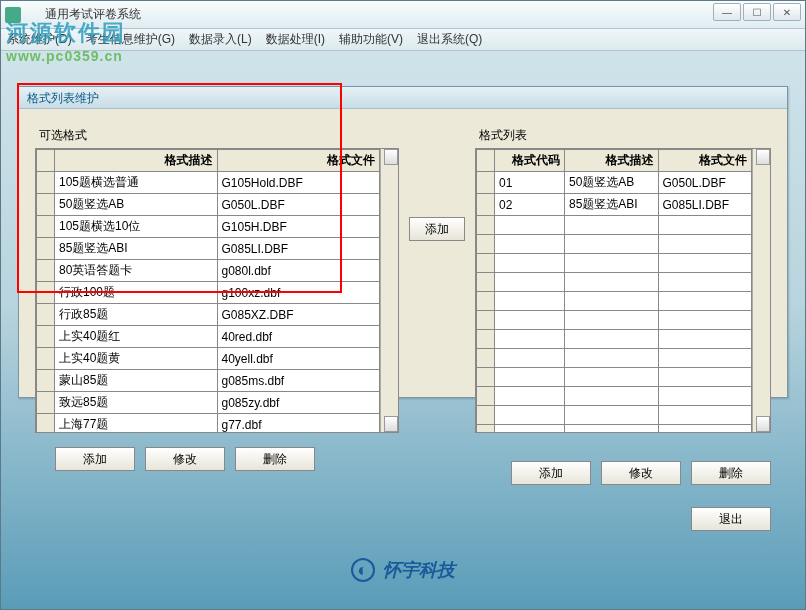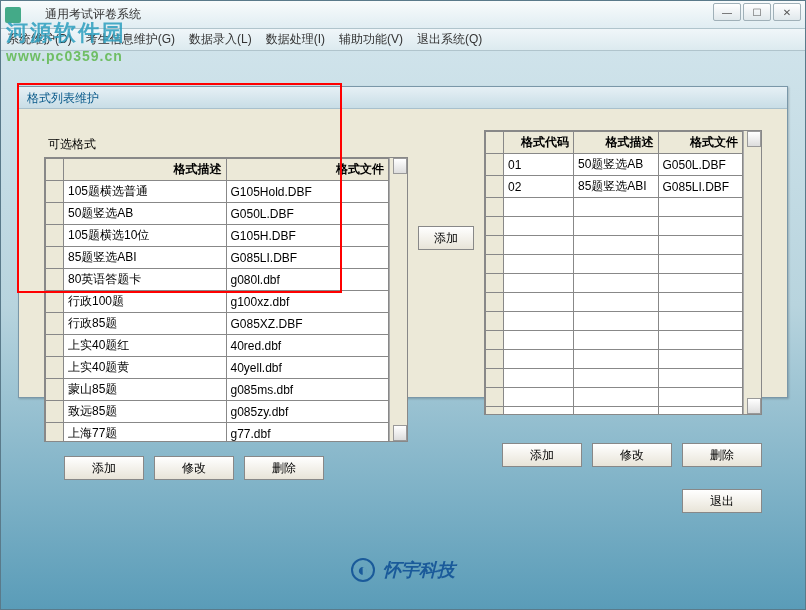--- a/index.html
+++ b/index.html
@@ -81,21 +81,21 @@
       height: 22px;
       background: linear-gradient(to bottom, #e6f0f5, #c8dde6);
       color: #0a5a8a;
       padding: 3px 8px;
       border-bottom: 1px solid #a8c0cc;
       font-size: 12px;
     }
     .dialog-body {
       display: flex;
       height: calc(100% - 22px);
-      padding: 17px;
+      padding: 8px;
     }
     .panel {
       padding: 4px 8px 8px 8px;
       position: relative;
     }
     .panel-left { width: 380px; }
     .panel-right { flex: 1; }
     .panel-label { margin: 6px 0 4px 4px; }
     .grid-container {
       border: 1px solid #888;
@@ -305,20 +305,21 @@
           <button class="btn">修改</button>
           <button class="btn">删除</button>
         </div>
       </div>
 
       <div class="middle-col">
         <button class="btn" style="width:56px">添加</button>
       </div>
 
       <div class="panel panel-right">
+        <div class="panel-label">格式列表</div>
         <div class="grid-container">
           <table>
             <thead>
               <tr>
                 <th></th>
                 <th style="width:70px">格式代码</th>
                 <th>格式描述</th>
                 <th>格式文件</th>
               </tr>
             </thead>

